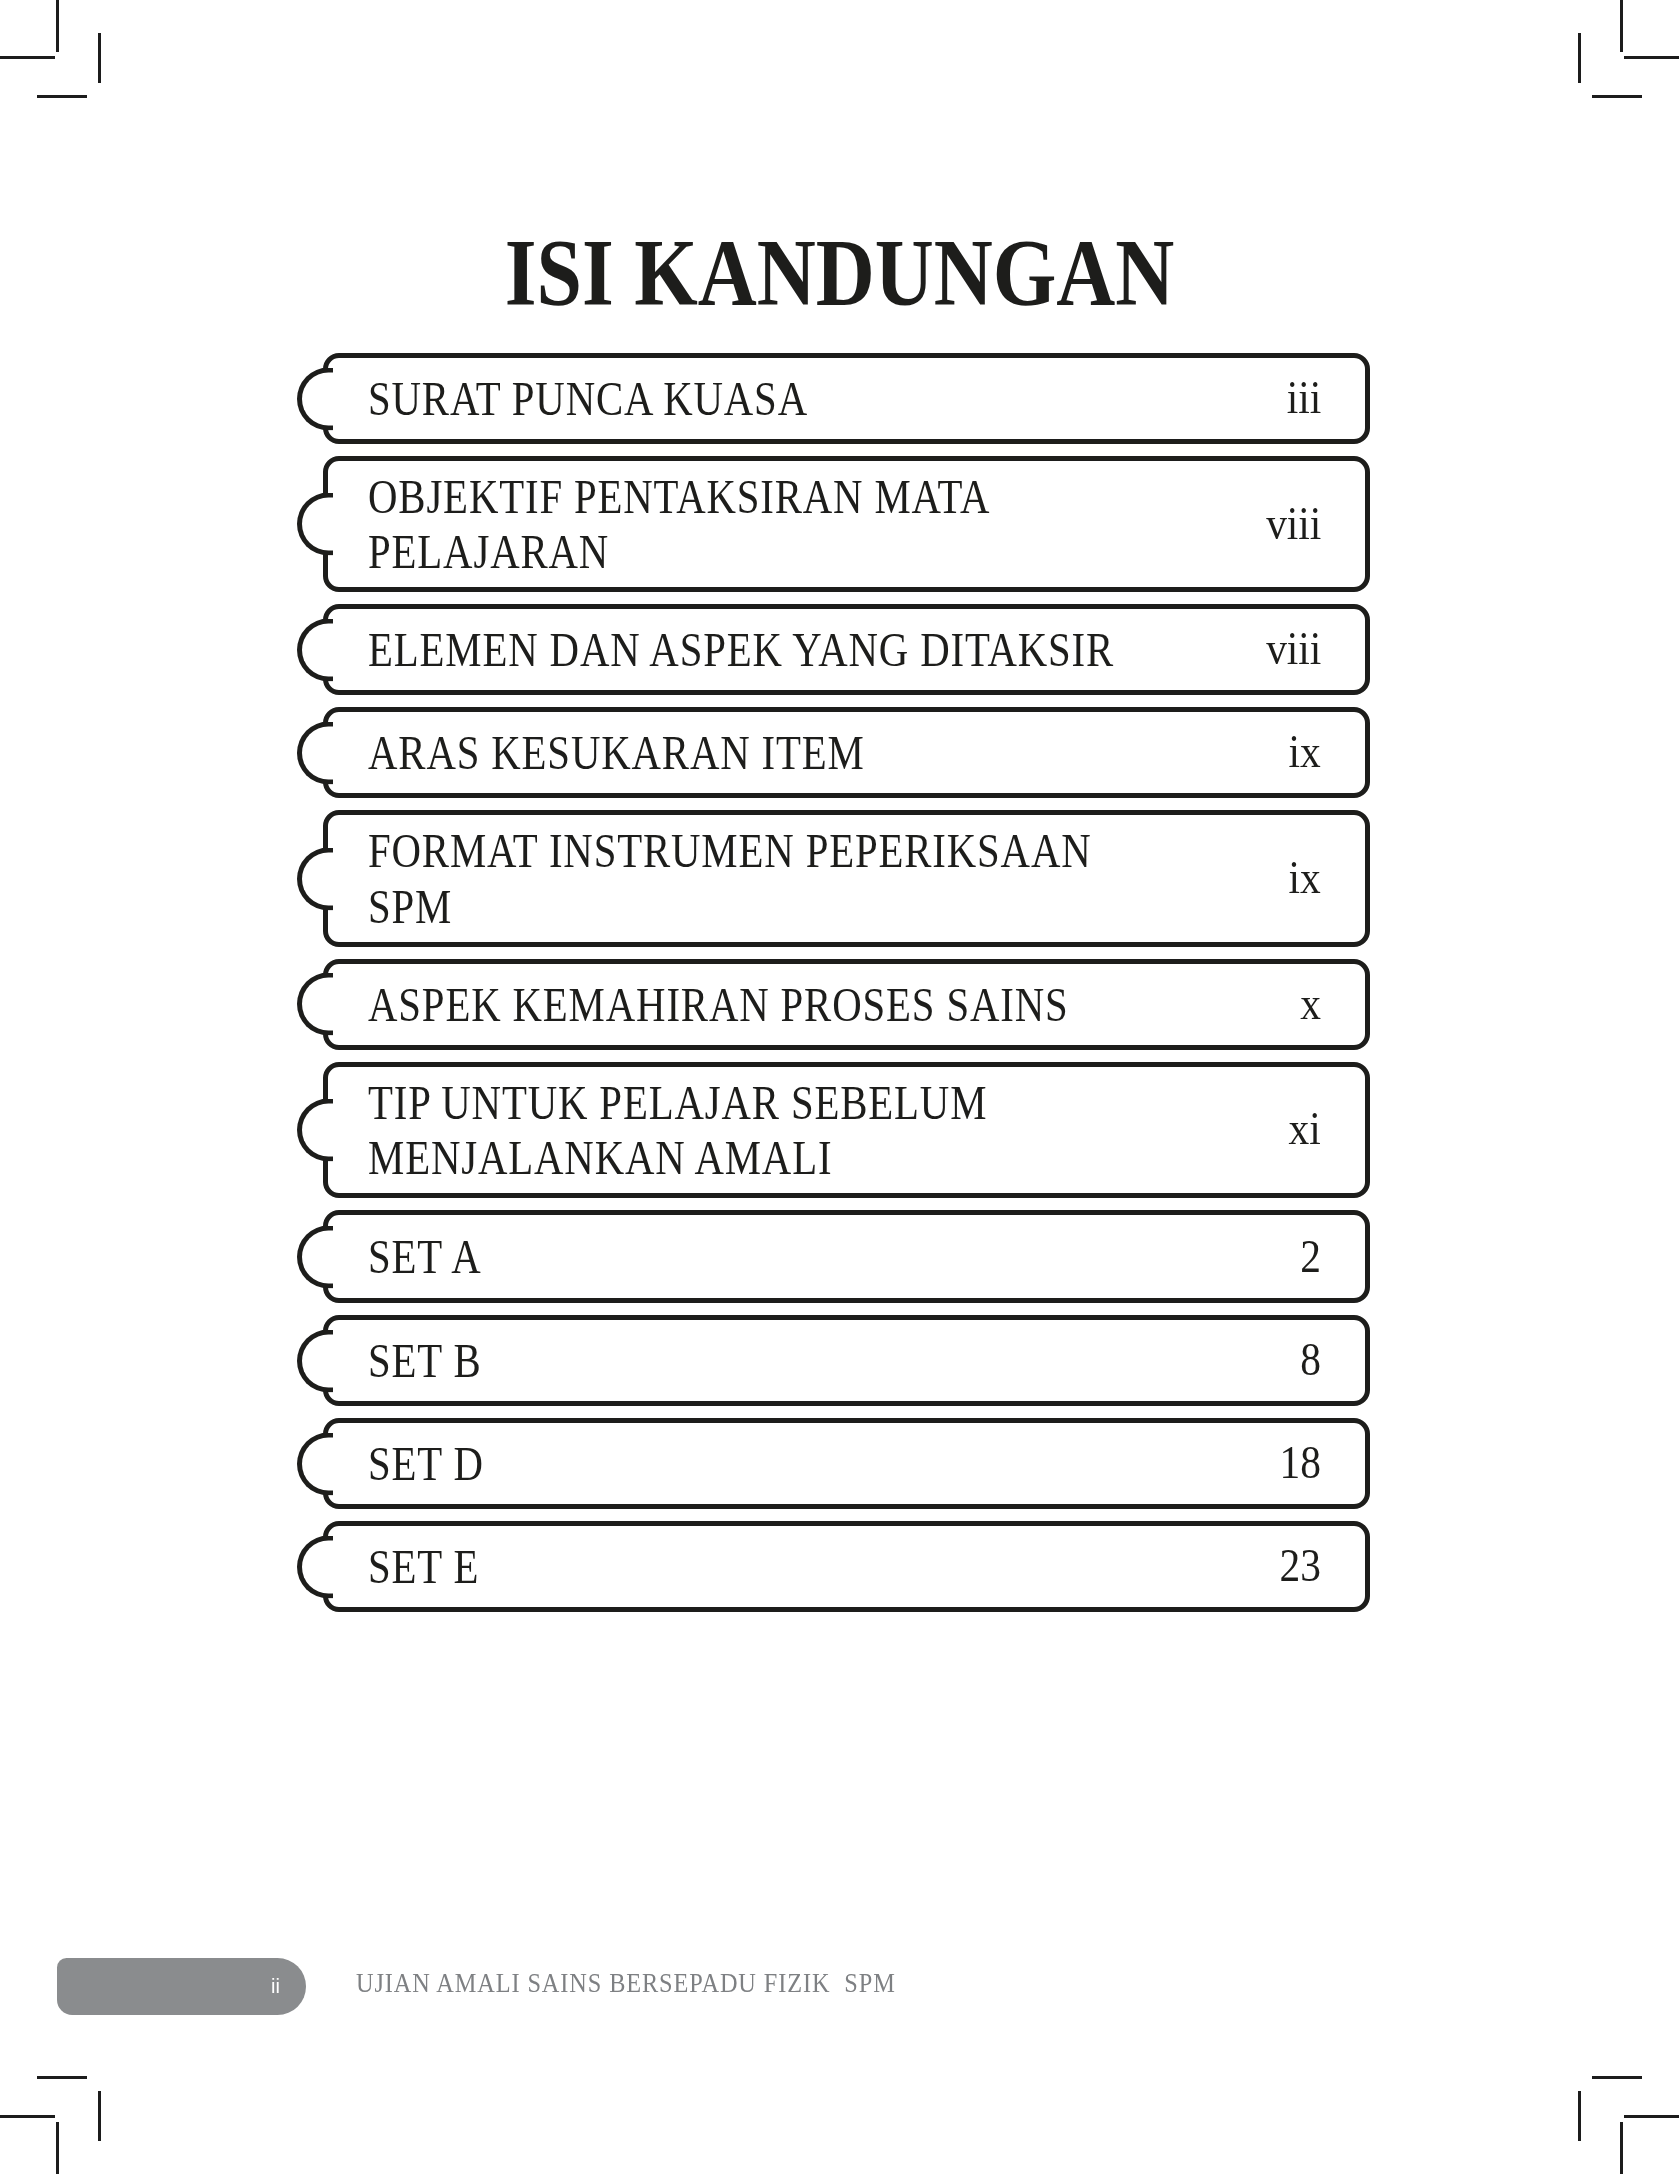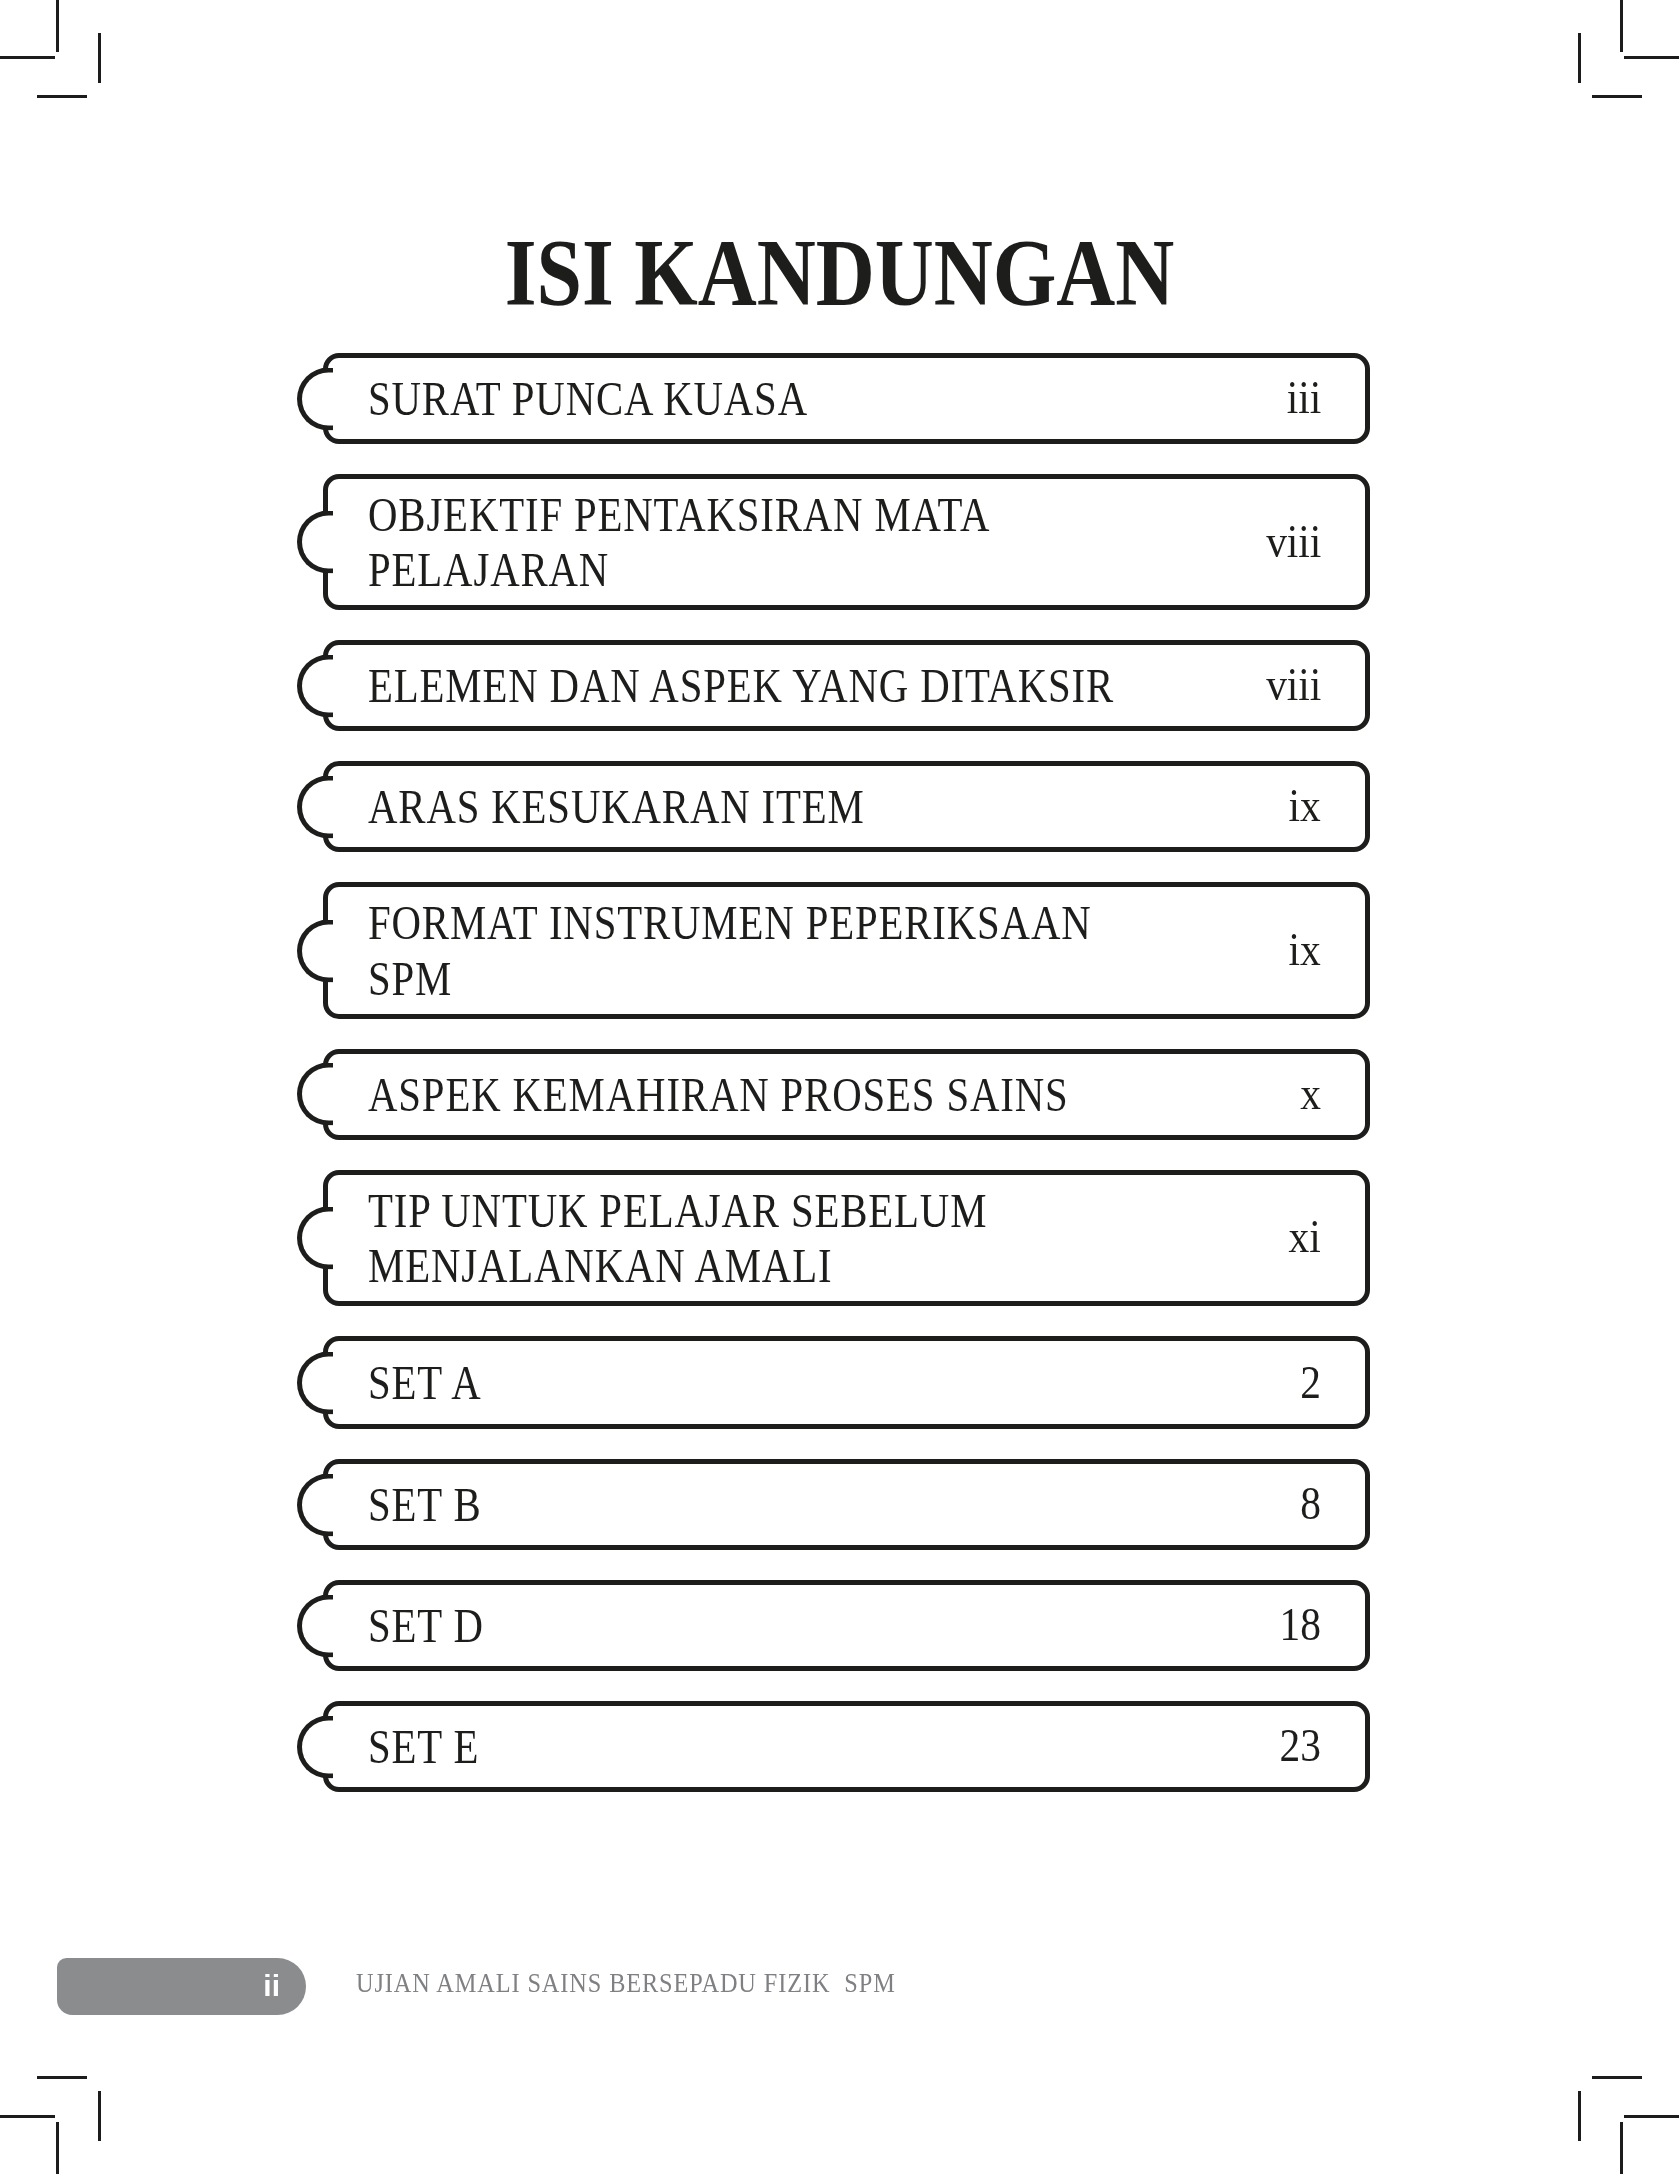--- a/index.html
+++ b/index.html
@@ -31,21 +31,21 @@
     text-align:center;font-size:95px;font-weight:bold;line-height:1;
     letter-spacing:0;color:#1d1d1b;
     transform:scaleX(.86);transform-origin:50% 50%;
     white-space:nowrap;
   }
   
   .toc{position:absolute;left:323px;top:353px;width:1047px;}
   .toc-row{
     position:relative;box-sizing:border-box;width:1047px;min-height:91px;
     border:5px solid #1d1d1b;border-radius:16px;background:#ffffff;
-    margin-bottom:30px;display:flex;align-items:center;
+    margin-bottom:12px;display:flex;align-items:center;
     padding:8px 44px 8px 40px;
   }
   .toc-row:nth-child(8){align-items:flex-end;padding-top:14px;padding-bottom:14px;}
   .notch{
     position:absolute;box-sizing:border-box;
     left:-31px;top:50%;transform:translateY(-50%);
     width:36px;height:63px;background:#ffffff;
     border:5px solid #1d1d1b;border-right:none;
     border-radius:63px 0 0 63px;
   }
@@ -59,22 +59,22 @@
     transform:scaleX(.9);transform-origin:100% 50%;
   }
   .toc-row:nth-child(8) .toc-page{transform-origin:100% 0;}
   
   .footer-badge{
     position:absolute;left:57px;top:1958px;width:249px;height:57px;
     background:#8a8c8e;border-radius:10px 30px 30px 16px;
   }
   .footer-badge .folio{
     position:absolute;right:26px;top:50%;transform:translateY(-54%);
-    font-family:"Liberation Sans", sans-serif;font-weight:bold;
-    font-size:30px;color:#ffffff;line-height:1;
+    font-family:"Liberation Sans", sans-serif;font-weight:normal;
+    font-size:20px;color:#ffffff;line-height:1;
   }
   .footer-title{
     position:absolute;left:356px;top:1970px;
     font-size:27px;color:#7e8083;letter-spacing:1px;line-height:1;
     transform:scaleX(.9);transform-origin:0 0;white-space:pre;
   }
 </style>
 </head>
 <body>
 

